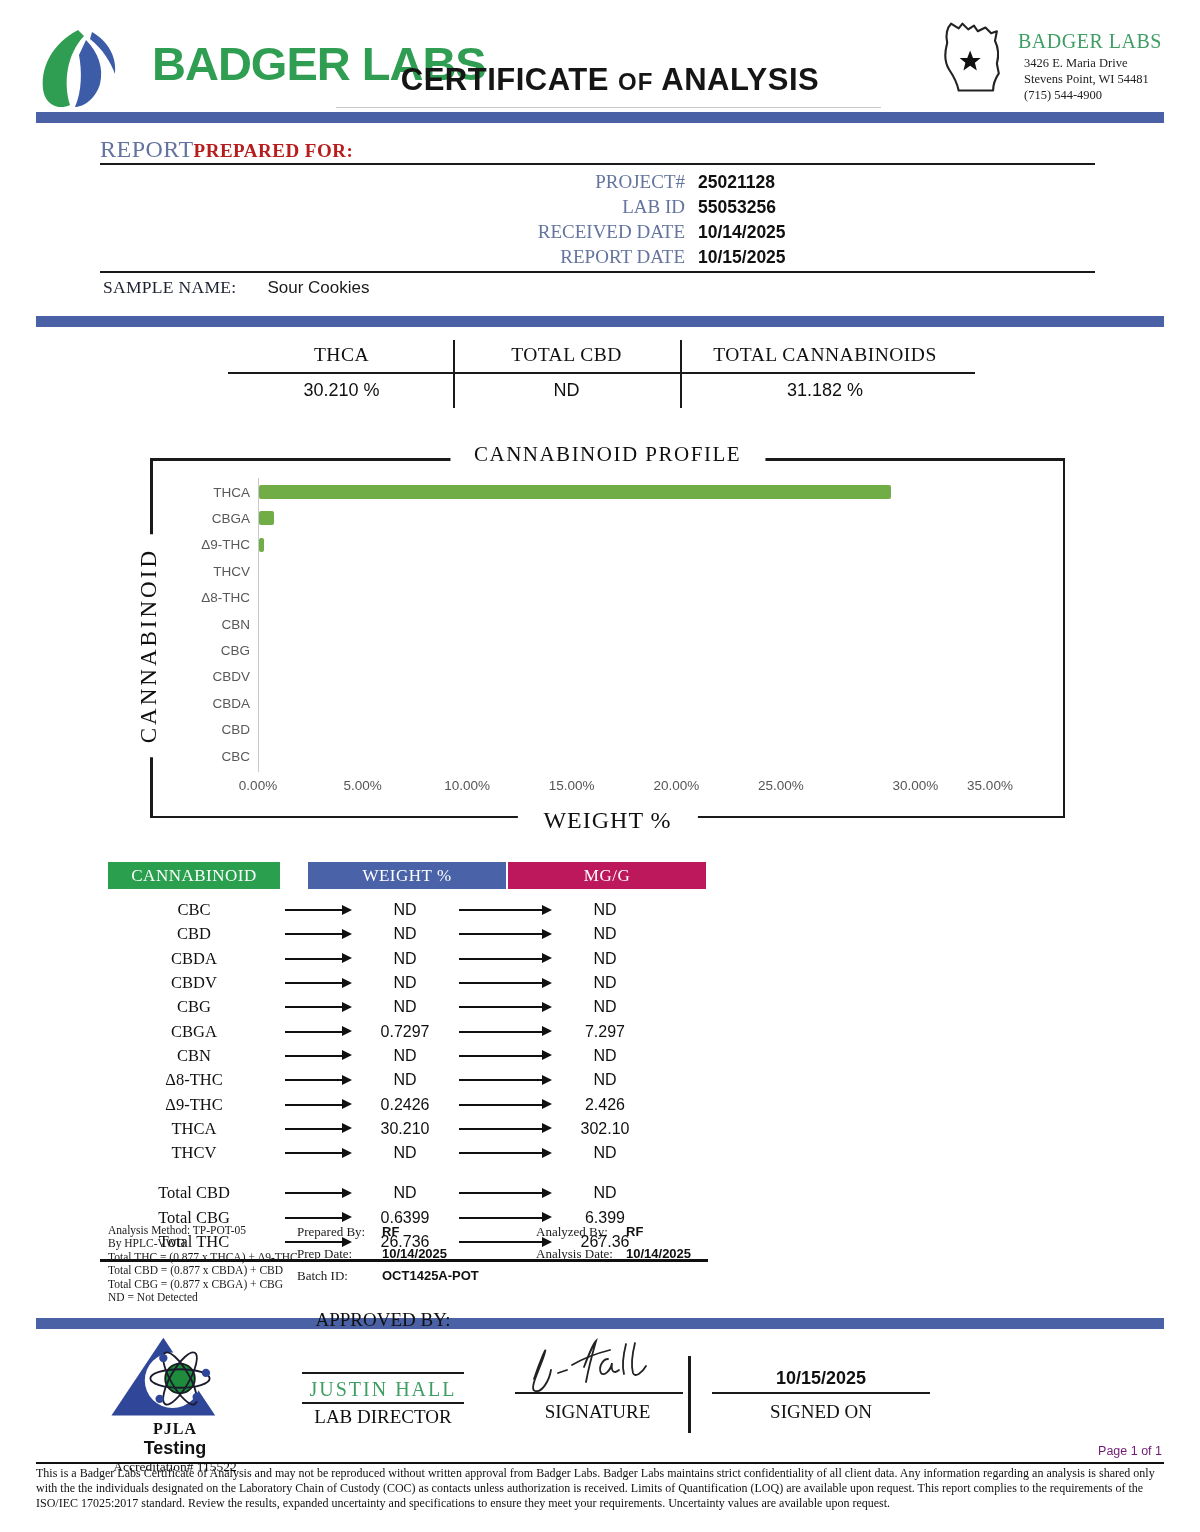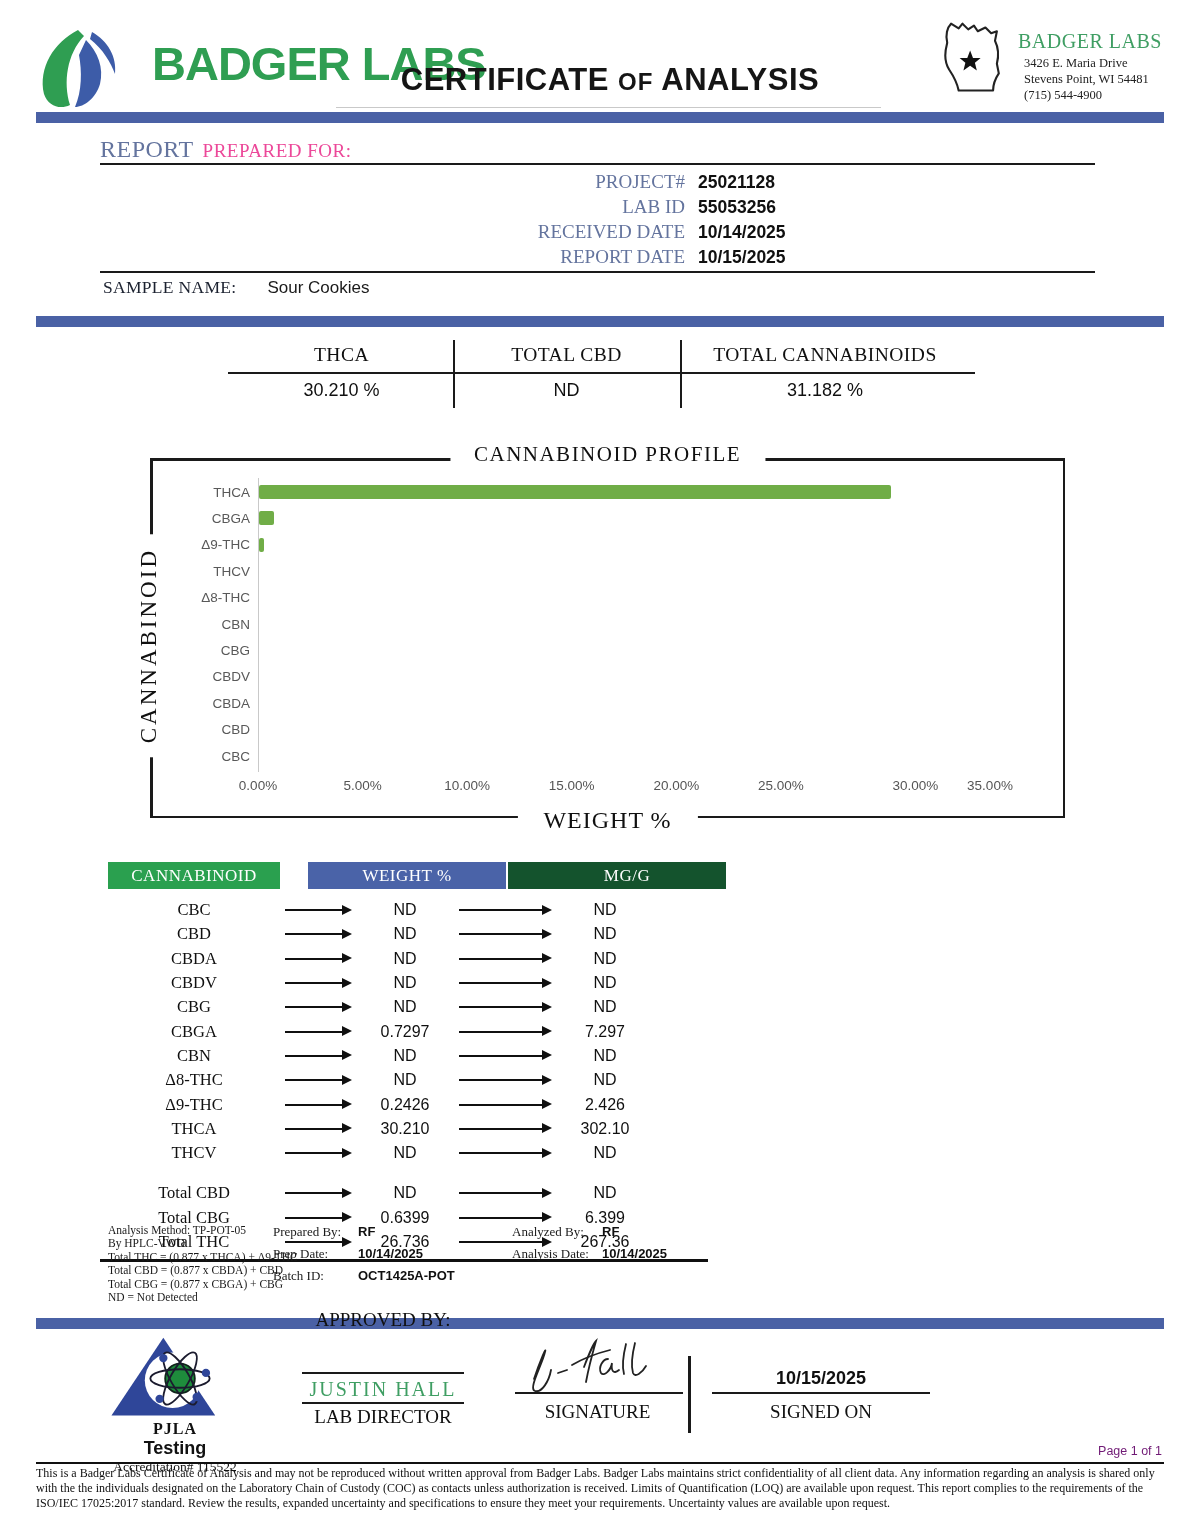--- a/index.html
+++ b/index.html
@@ -15,21 +15,21 @@
   #main-title .small-of{font-size:24px;letter-spacing:1px;}
   #title-underline{position:absolute;left:336px;top:107px;width:545px;height:1px;background:#c9c9c9;}
   #lab-name{position:absolute;left:1018px;top:30px;font-size:20px;color:#3F9E63;letter-spacing:.5px;}
   #lab-address{position:absolute;left:1024px;top:55px;font-size:12.5px;line-height:16px;color:#222;}
 
   .blue-bar{position:absolute;left:36px;width:1128px;height:11px;background:#4A61A5;}
 
   
   #report-line{position:absolute;left:100px;top:136px;display:flex;align-items:baseline;}
   #report-word{font-size:24px;color:#64749E;letter-spacing:.5px;}
-  #prepared-word{font-size:19px;color:#ec4899;margin-left:9px;letter-spacing:.5px;}
+  #prepared-word{font-size:19px;color:#b91c1c;margin-left:0;letter-spacing:.5px;font-weight:bold;}
   .hline{position:absolute;background:#1a1a1a;}
   .meta-row{position:absolute;left:100px;width:995px;height:25px;display:flex;align-items:baseline;}
   .meta-label{width:585px;text-align:right;font-size:19px;color:#64749E;}
   .meta-value{margin-left:13px;font-family:"Liberation Sans",sans-serif;font-weight:700;font-size:17.5px;color:#101010;}
   #sample-row{position:absolute;left:103px;top:277px;display:flex;align-items:baseline;}
   #sample-label{font-size:17.5px;color:#1c2230;letter-spacing:.3px;}
   #sample-value{margin-left:31px;font-family:"Liberation Sans",sans-serif;font-size:17px;color:#1a1a1a;}
 
   
   .sum-head{position:absolute;top:344px;text-align:center;font-size:19.5px;color:#101010;letter-spacing:.5px;}
@@ -72,21 +72,21 @@
   .tval{text-align:center;font-family:"Liberation Sans",sans-serif;font-size:16px;color:#101010;}
   .arrow{position:relative;height:2px;background:#101010;margin:0 10px 0 2px;}
   .arrow::after{content:"";position:absolute;right:-9px;top:-4.5px;border-left:10px solid #101010;
     border-top:5.5px solid transparent;border-bottom:5.5px solid transparent;}
   #table-body{margin-top:36px;}
   #table-totals{margin-top:16px;}
   #table-bottom-line{margin-top:5px;margin-left:-5px;width:608px;height:2.5px;background:#101010;}
 
   
   #method-notes{position:absolute;left:108px;top:1224px;width:210px;font-size:11.5px;line-height:13.4px;color:#1a1a1a;}
-  .note-col-row{position:absolute;display:flex;align-items:baseline;}
+  .note-col-row{position:absolute;display:flex;align-items:baseline;margin-left:24px;}
   .note-label{font-size:13px;color:#1a1a1a;}
   .note-value{font-family:"Liberation Sans",sans-serif;font-weight:700;font-size:13px;color:#101010;}
 
   
   #pjla-text{position:absolute;left:95px;top:1420px;width:160px;text-align:center;}
   #pjla-org{font-weight:700;font-size:16px;letter-spacing:1px;}
   #pjla-prog{font-weight:700;font-size:18px;font-family:"Liberation Sans",sans-serif;}
   #pjla-accr{font-size:13.5px;}
   #approved-label{position:absolute;left:303px;top:1309px;width:160px;text-align:center;font-size:19px;color:#101010;}
   #approver-name{position:absolute;left:303px;top:1378px;width:160px;text-align:center;
@@ -245,21 +245,21 @@
         <span class="xtick" style="left: 526.286px;">20.00%</span>
         <span class="xtick" style="left: 630.857px;">25.00%</span>
         <span class="xtick" style="left: 735.429px; margin-left: 30px;">30.00%</span>
         <span class="xtick" style="left: 840px;">35.00%</span>
       </div>
   </div>
 
   <div id="ctable">
     <div class="th" id="th-0" style="background: rgb(42, 160, 79);">CANNABINOID</div>
     <div class="th" id="th-1" style="background: rgb(74, 99, 168);">WEIGHT %</div>
-    <div class="th" id="th-2" style="background: #14532d; padding-left: 20px;">MG/G</div>
+    <div class="th" id="th-2" style="background: #be185d;">MG/G</div>
     <div id="table-body">
         <div class="trow">
           <span class="tname">CBC</span>
           <div class="arrow"></div>
           <span class="tval">ND</span>
           <div class="arrow"></div>
           <span class="tval">ND</span>
         </div>
         <div class="trow">
           <span class="tname">CBD</span>

